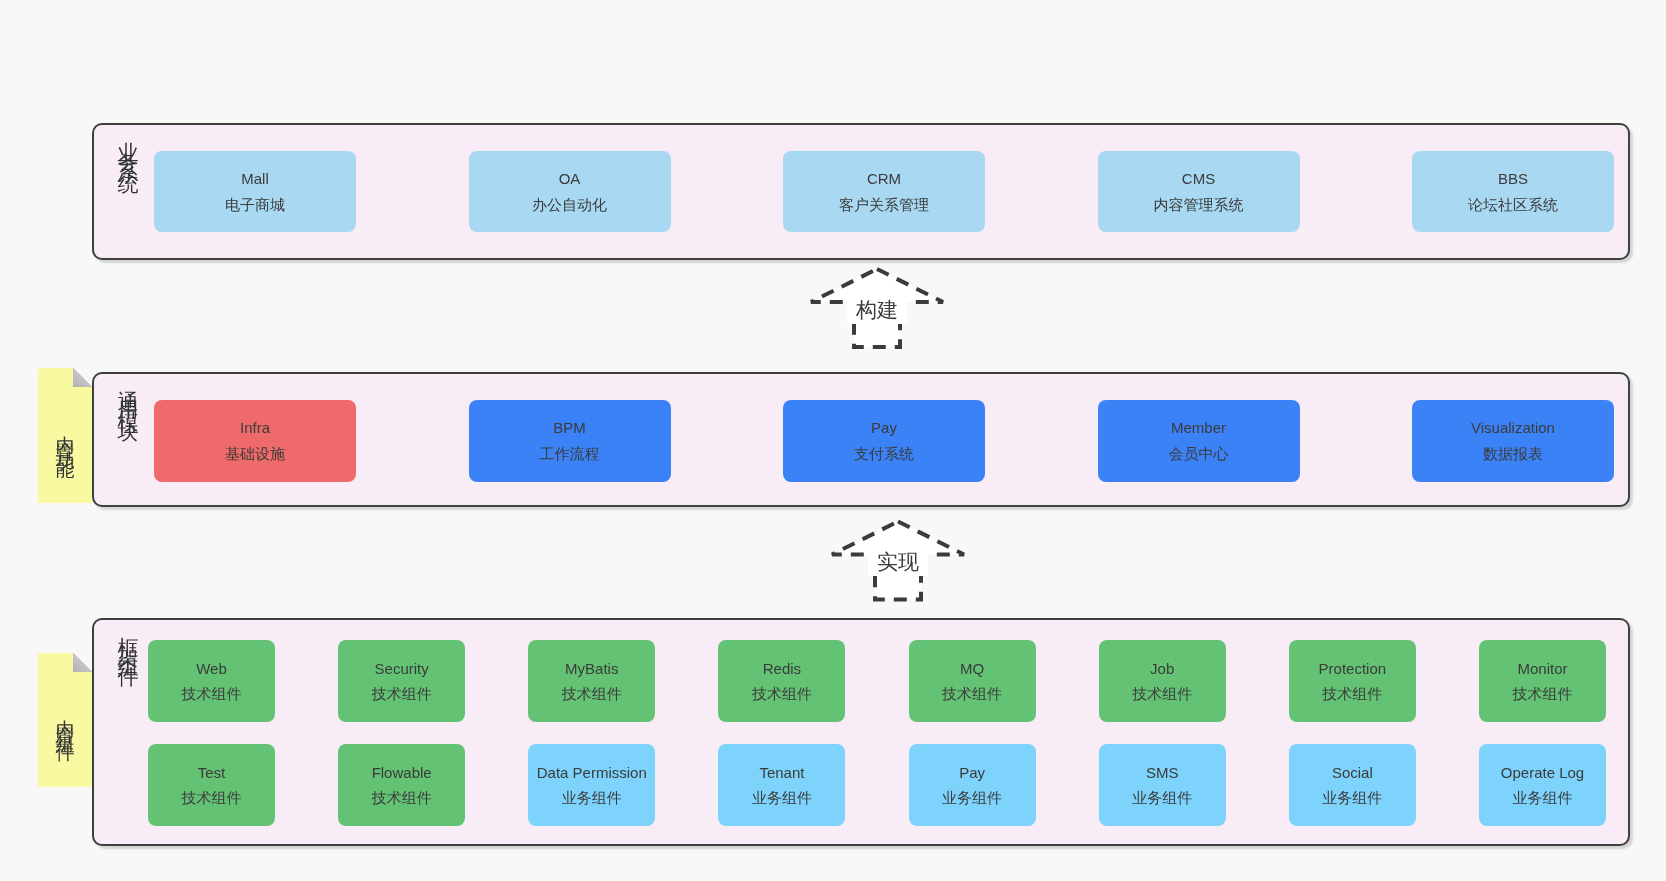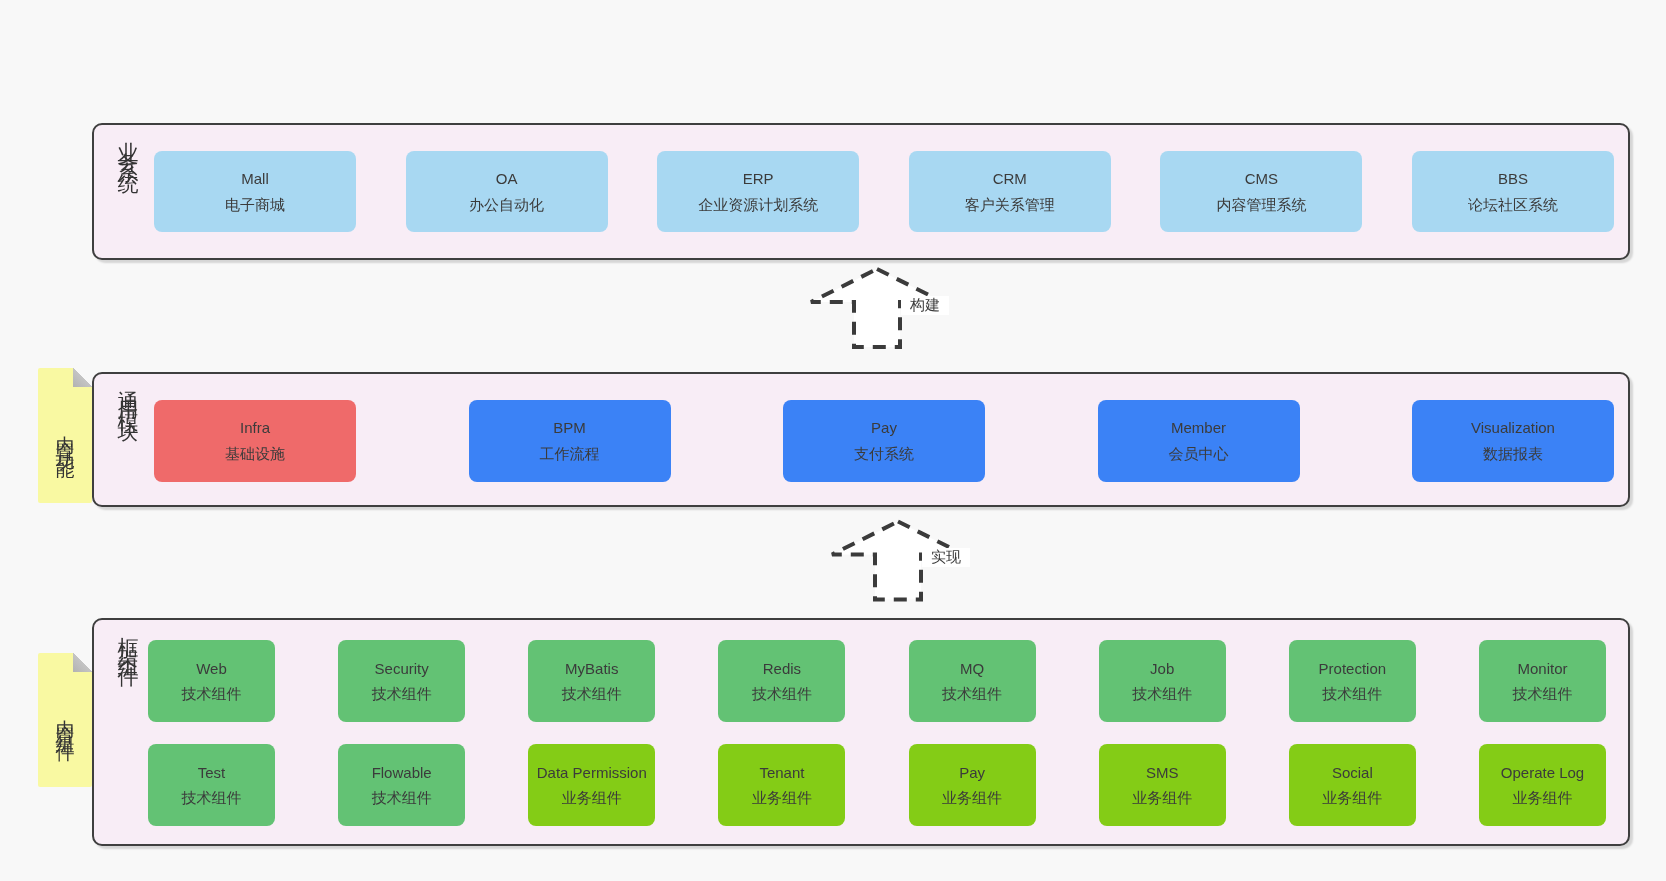--- a/index.html
+++ b/index.html
@@ -42,21 +42,21 @@
     display:flex;flex-direction:column;justify-content:center;align-items:center;
     text-align:center;font-size:15px;line-height:26px;color:#3b3b3b;
     padding:2px 6px;box-sizing:border-box;
   }
   .row-wide .box{width:202px;}
   .row-comp .box{width:127px;line-height:25px;}
   .box.blue{background:#a8d8f2;}
   .box.red{background:#ef6a6a;}
   .box.pink{background:#3b82f6;}
   .box.green{background:#63c274;}
-  .box.lightgreen{background:#84cc16;}
+  .box.lightgreen{background:#7dd3fc;}
   
   .sticky{
     position:absolute;left:38px;width:54px;background:#f9f9a2;
     display:flex;align-items:center;justify-content:center;
     z-index:3;border-radius:2px;
   }
   .sticky-1{top:368px;height:135px;}
   .sticky-2{top:653px;height:134px;}
   .sticky .fold{
     position:absolute;top:0;right:0;width:19px;height:19px;
@@ -66,40 +66,36 @@
     writing-mode:vertical-rl;text-orientation:upright;
     font-size:19px;letter-spacing:8px;color:#333;white-space:nowrap;
   }
   
   .arrow{position:absolute;width:140px;z-index:2;}
   .arrow-1{left:807px;top:266px;height:84px;}
   .arrow-2{left:828px;top:517px;height:87px;}
   .arrow svg{width:100%;height:100%;display:block;}
   .arrow .alabel{
     position:absolute;left:50%;top:36%;transform:translateX(-50%);
-    background:#ffffff;padding:0 9px;font-size:15px;color:#3b3b3b;white-space:nowrap;margin-left:48px;
+    background:#ffffff;padding:0 9px;font-size:21px;color:#3b3b3b;white-space:nowrap;
   }
 </style>
 </head>
 <body>
 
 <div class="band band-business">
   <div class="vlabel">业务系统</div>
   <div class="row row-wide">
     <div class="box blue">
       <div>Mall</div>
       <div>电子商城</div>
     </div>
     <div class="box blue">
       <div>OA</div>
       <div>办公自动化</div>
-    </div>
-    <div class="box blue">
-      <div>ERP</div>
-      <div>企业资源计划系统</div>
     </div>
     <div class="box blue">
       <div>CRM</div>
       <div>客户关系管理</div>
     </div>
     <div class="box blue">
       <div>CMS</div>
       <div>内容管理系统</div>
     </div>
     <div class="box blue">

